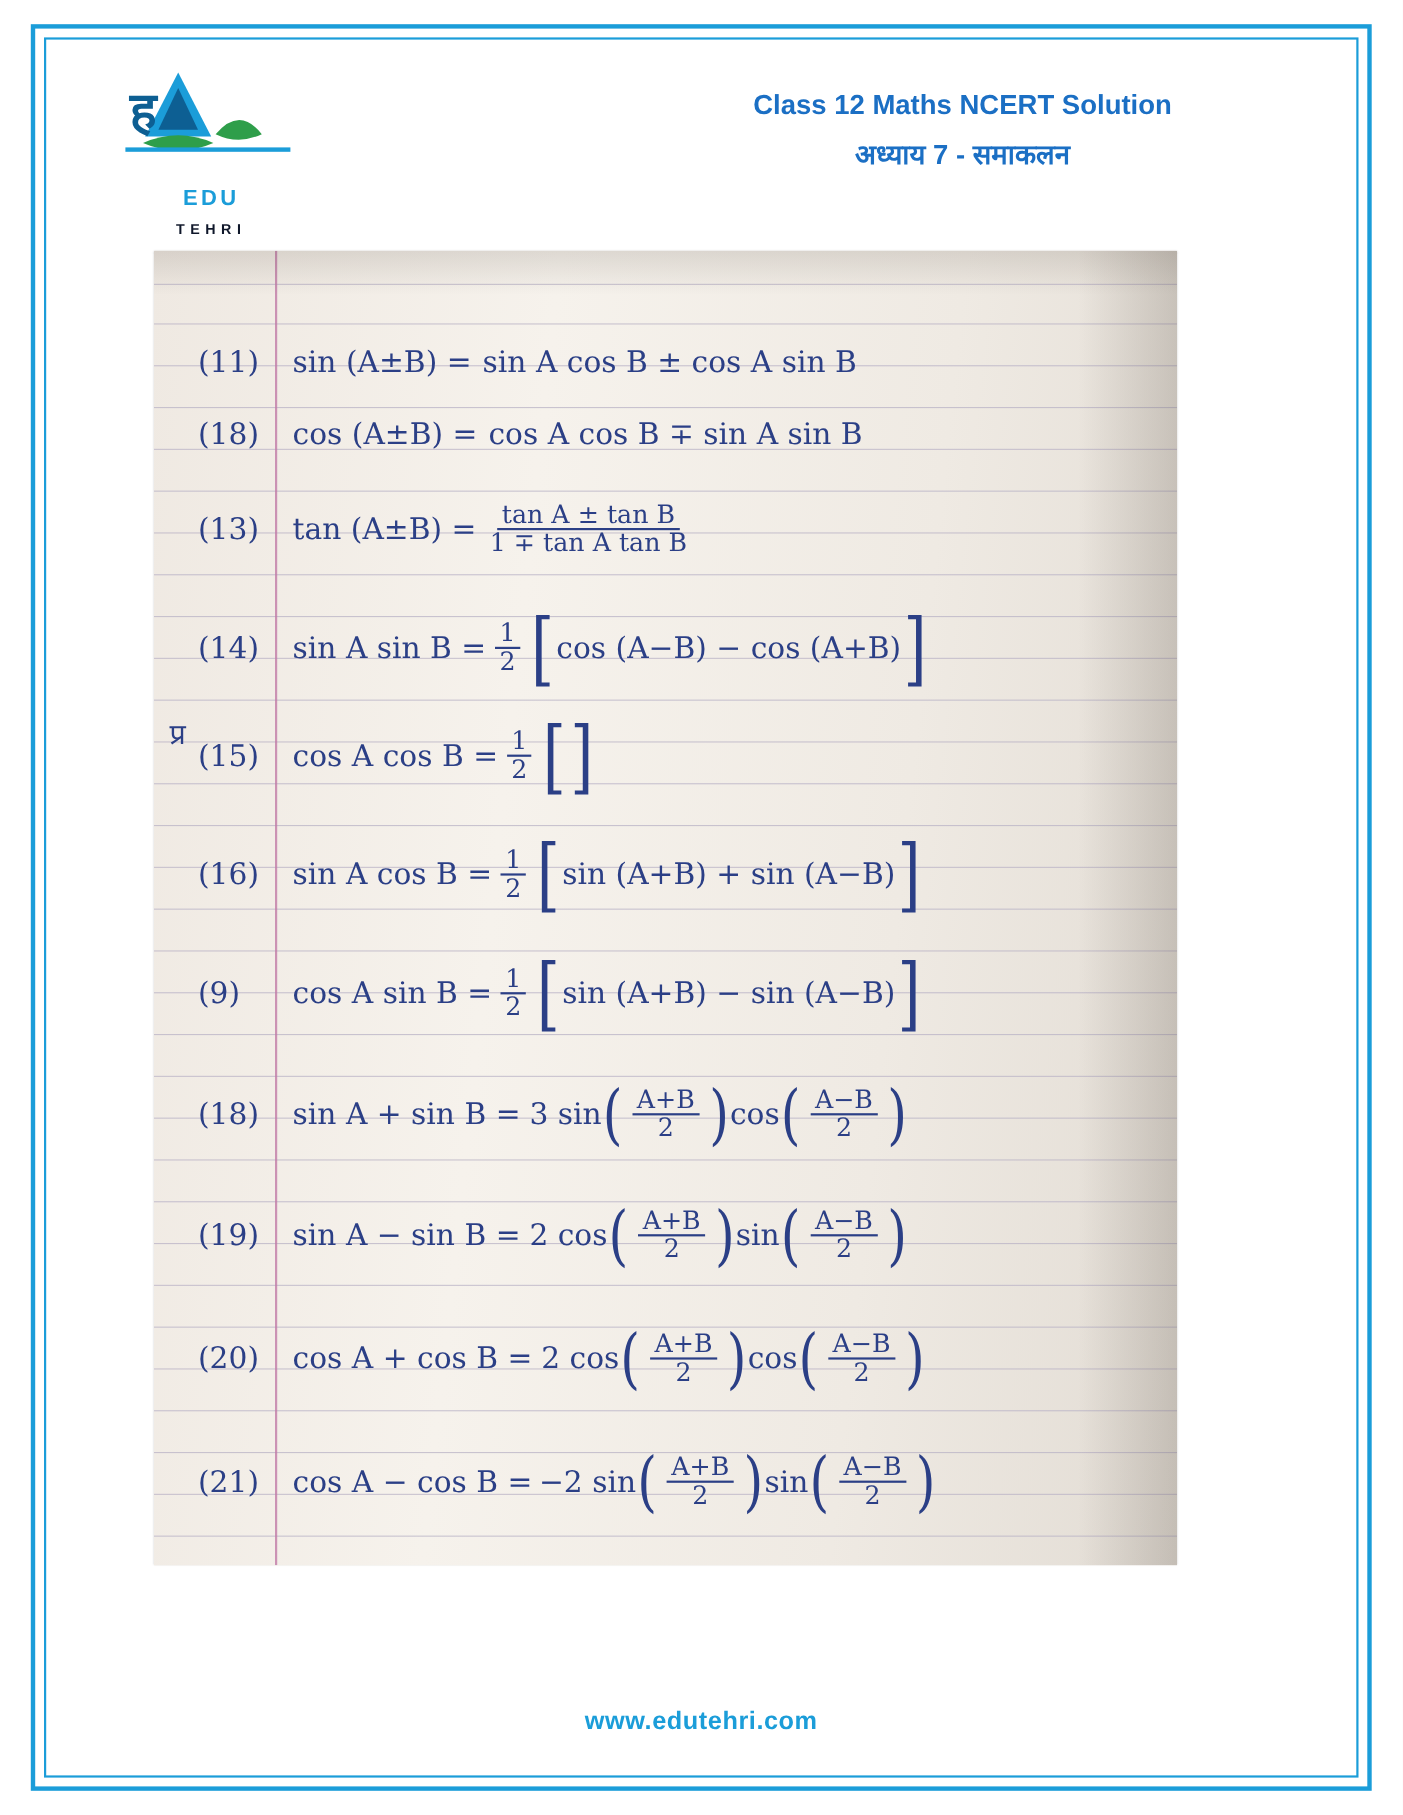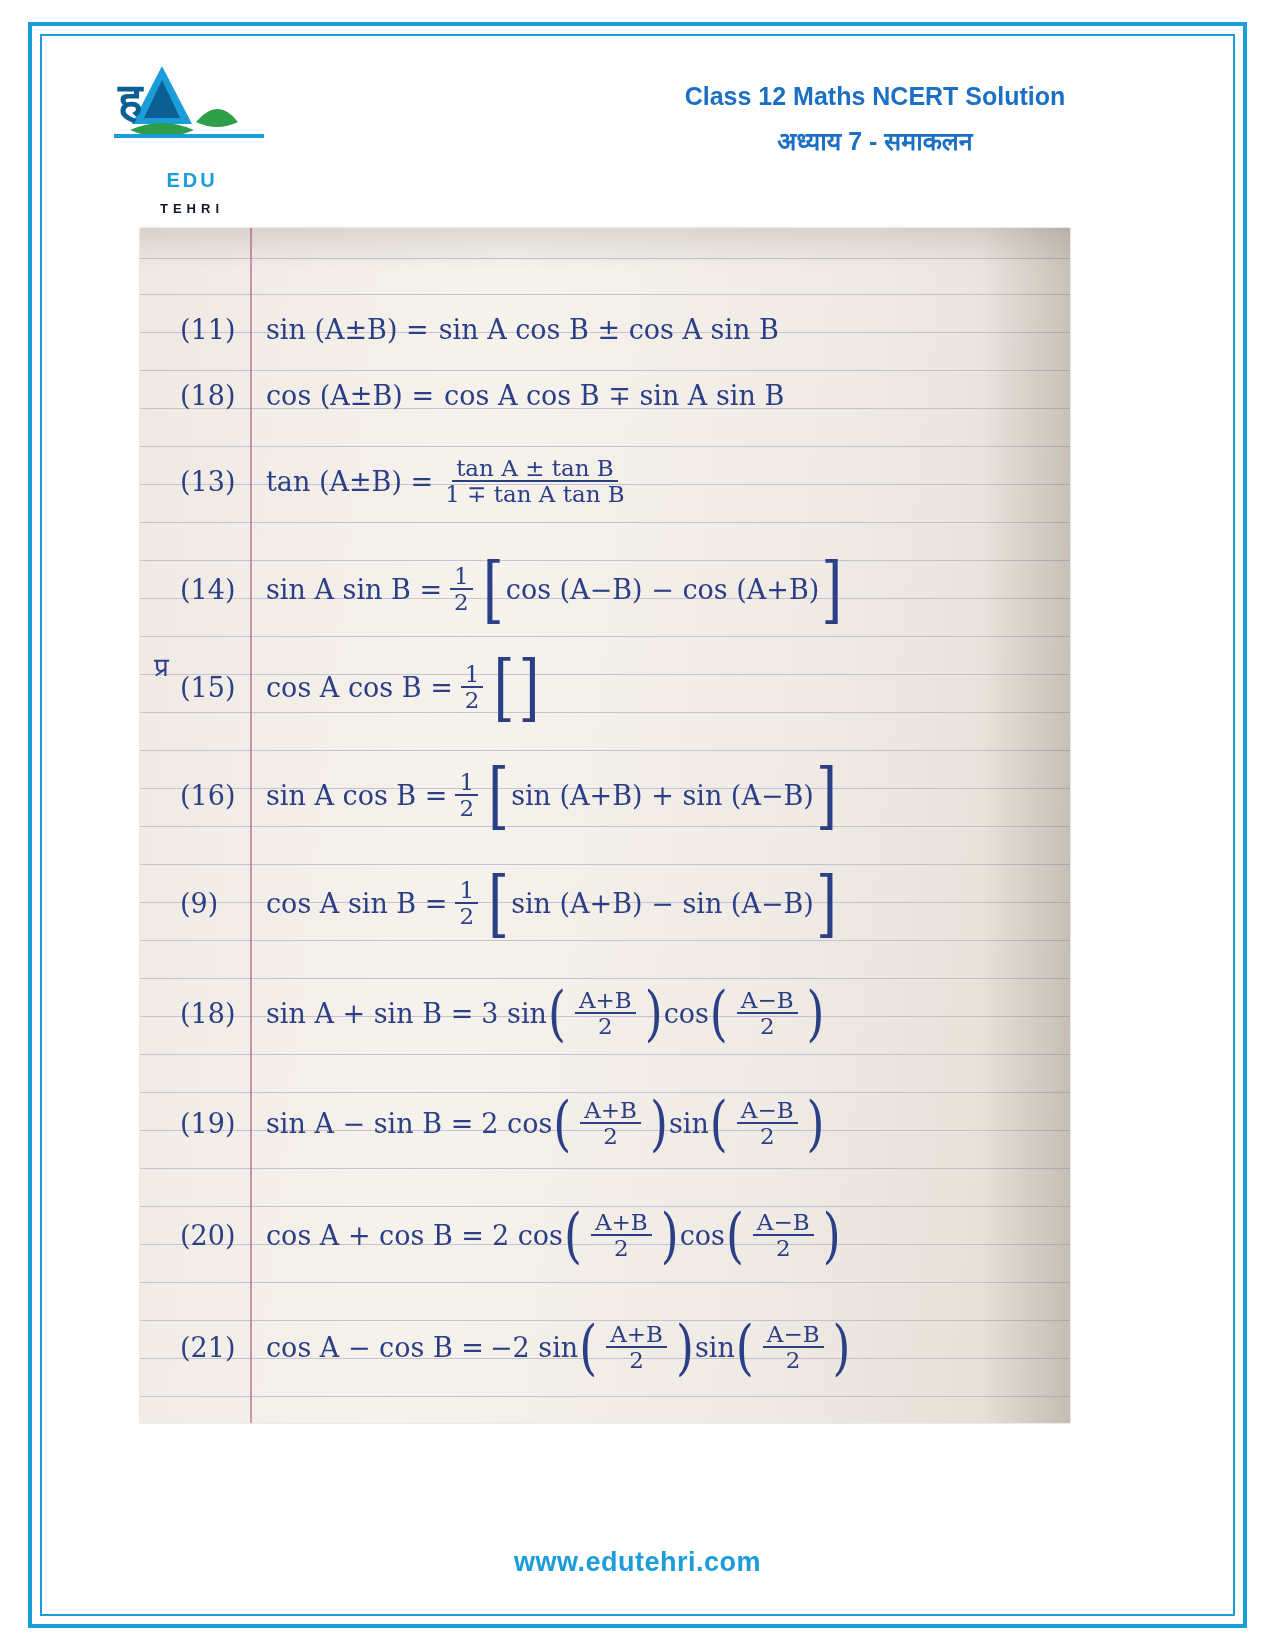--- a/index.html
+++ b/index.html
@@ -218,21 +218,21 @@
   
   .footer {
     position: absolute;
     left: 0;
     right: 0;
     bottom: 72px;
     text-align: center;
   }
   .footer a, .footer span {
     color: #1b9dd9;
-    font-size: 27px;
+    font-size: 23px;
     font-weight: bold;
     text-decoration: none;
     letter-spacing: 0.5px;
   }
 </style>
 </head>
 <body>
 
 <div class="page">
 

